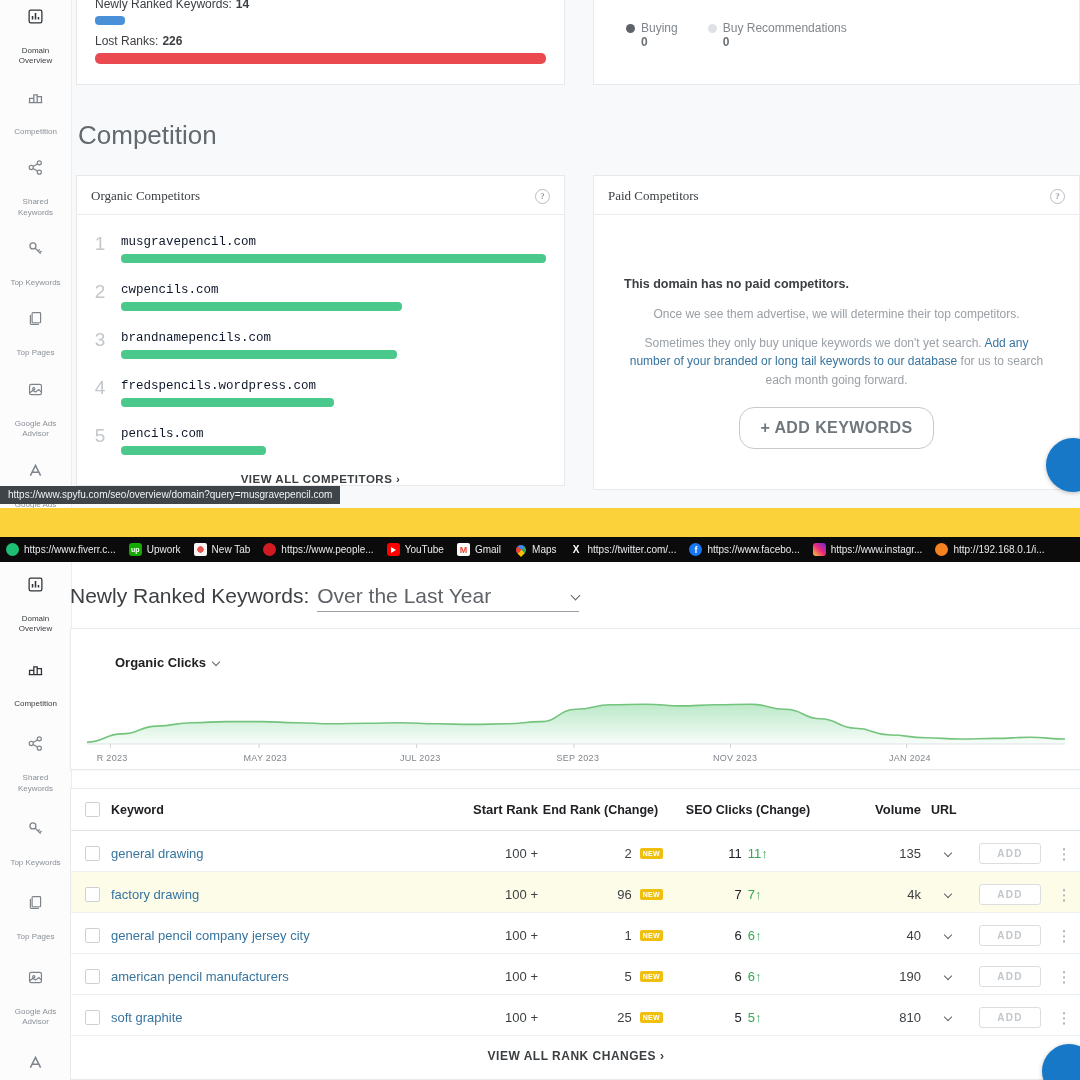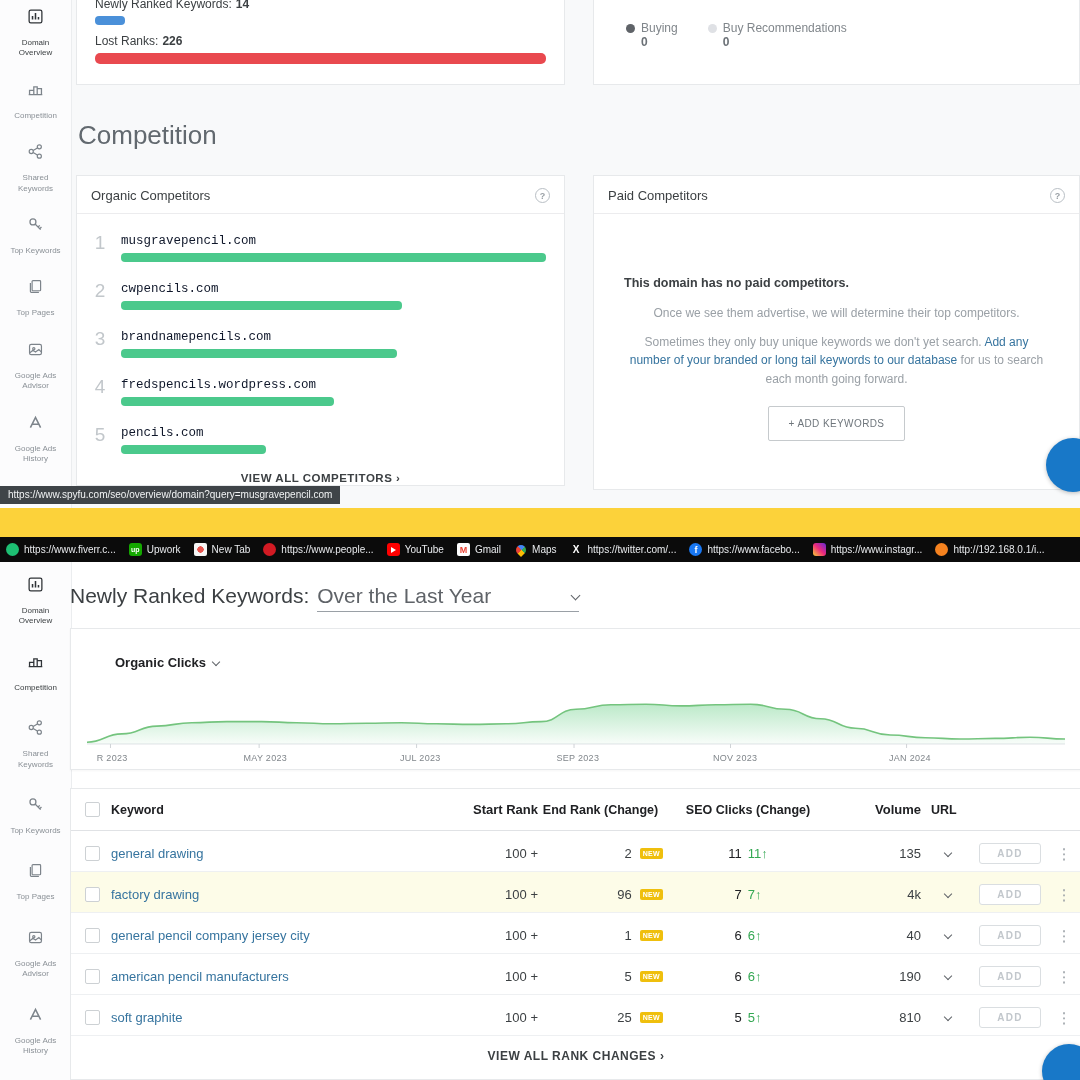--- a/index.html
+++ b/index.html
@@ -9,21 +9,21 @@
   
   .panel { background:#fff; border:1px solid #e7e9eb; position:absolute; }
   .chev { display:inline-block; width:6px; height:6px; border-right:1.6px solid #5f6368; border-bottom:1.6px solid #5f6368; transform:rotate(45deg); margin-top:-2px; }
   .help { width:15px; height:15px; border:1px solid #b9bfc5; border-radius:50%; color:#9aa0a6; font-size:9px; display:flex; align-items:center; justify-content:center; font-weight:bold; }
   .view-all { text-align:center; font-size:11.5px; font-weight:700; color:#3c4043; letter-spacing:.5px; cursor:pointer; }
 
   
   .sidebar { position:absolute; left:0; top:0; width:72px; height:100%; background:#fcfcfd; border-right:1px solid #ebedef; display:flex; flex-direction:column; align-items:center; overflow:hidden; }
   .shot-top .sidebar { padding-top:8px; gap:22px; }
   .shot-bottom .sidebar { padding-top:14px; gap:26px; }
-  .side-item { display:flex; flex-direction:column; align-items:center; gap:9px; width:100%; cursor:pointer; color:#7d848b; }
+  .side-item { display:flex; flex-direction:column; align-items:center; gap:17px; width:100%; cursor:pointer; color:#7d848b; }
   .side-item.active { color:#2f3337; }
   .side-item svg { width:17px; height:17px; }
   .side-label { font-size:8px; color:#8a9096; text-align:center; line-height:1.3; width:58px; }
   .side-item.active .side-label { color:#3c4043; }
 
   
   .shot-top { position:absolute; top:0; left:0; width:1080px; height:508px; background:#f8f9fa; overflow:hidden; }
   .rank-panel { left:76px; top:-16px; width:489px; height:101px; padding:12px 18px 0; }
   .rank-line { display:flex; gap:4px; font-size:12px; color:#3c4043; }
   .minibar { height:9px; border-radius:4px; margin-top:5px; }
@@ -33,36 +33,36 @@
   .legend-panel { left:593px; top:-16px; width:487px; height:101px; padding:36px 0 0 32px; display:flex; gap:30px; }
   .legend-item { display:flex; flex-direction:column; }
   .legend-top { display:flex; align-items:center; gap:6px; font-size:12px; color:#80868b; }
   .dot { width:9px; height:9px; border-radius:50%; }
   .dot.dark { background:#5f6368; }
   .dot.light { background:#dfe1e5; }
   .legend-val { margin-left:15px; font-size:12px; color:#6b7177; font-weight:bold; }
   .competition-heading { position:absolute; left:78px; top:120px; font-size:26px; font-weight:400; color:#62696f; }
 
   .organic-panel { left:76px; top:175px; width:489px; height:311px; }
-  .panel-head { display:flex; align-items:center; justify-content:space-between; padding:12px 14px 10px; border-bottom:1px solid #ececee; font-size:13px; color:#3c4043; }
+  .panel-head { display:flex; align-items:center; justify-content:space-between; padding:12px 14px 10px; border-bottom:1px solid #ececee; font-size:13px; color:#3c4043;font-family:Liberation Serif, serif; }
   .comp-list { padding:8px 18px 0 12px; }
   .comp-row { display:flex; gap:10px; padding:8px 0; }
   .comp-num { width:22px; font-size:19px; color:#c2c7cb; text-align:center; padding-top:2px; }
   .comp-body { flex:1; }
   .comp-link { font-size:12.5px; color:#0f172a; display:inline-block; margin-bottom:5px; cursor:pointer;font-family:Liberation Mono, monospace; }
   .comp-bar { height:9px; border-radius:4px; background:#4bc98c; }
   .organic-panel .view-all { padding-top:10px; }
 
   .paid-panel { left:593px; top:175px; width:487px; height:315px; }
   .paid-body { padding:62px 30px 0; }
   .paid-bold { font-size:12.5px; font-weight:bold; color:#3c4043; margin-bottom:14px; }
   .paid-gray { font-size:12px; color:#9aa0a6; text-align:center; line-height:1.55; }
   .paid-gray .lnk { color:#36749f; cursor:pointer; }
   .paid-btn-wrap { text-align:center; margin-top:18px; }
-  .paid-btn { display:inline-block; border:1px solid #c6cacd; border-radius:2px; padding:11px 20px; font-size:10px; font-weight:normal; color:#6f767c; letter-spacing:.4px; background:#fff; cursor:pointer; }
+  .paid-btn { display:inline-block; border:1px solid #c6cacd; border-radius:15px; padding:11px 20px; font-size:16px; font-weight:bold; color:#6f767c; letter-spacing:.4px; background:#fff; cursor:pointer; }
 
   .status-tooltip { position:absolute; left:0; top:486px; background:#3f4448; color:#f1f3f4; font-size:10px; padding:3px 8px 4px; white-space:nowrap; }
   .chat-bubble { position:absolute; width:54px; height:54px; border-radius:50%; background:#1878c8; box-shadow:0 1px 4px rgba(0,0,0,.25); cursor:pointer; }
   .chat-top { right:-20px; top:438px; }
   .chat-bottom { right:-16px; bottom:-18px; }
 
   
   .yellow-band { position:absolute; top:508px; left:0; width:1080px; height:29px; background:#fcd23a; }
   .bookmarks-bar { position:absolute; top:537px; left:0; width:1080px; height:25px; background:#0b0b0b; display:flex; align-items:center; padding:0 6px; gap:13px; overflow:hidden; white-space:nowrap; }
   .bm { display:flex; align-items:center; gap:5px; cursor:pointer; flex:none; }

